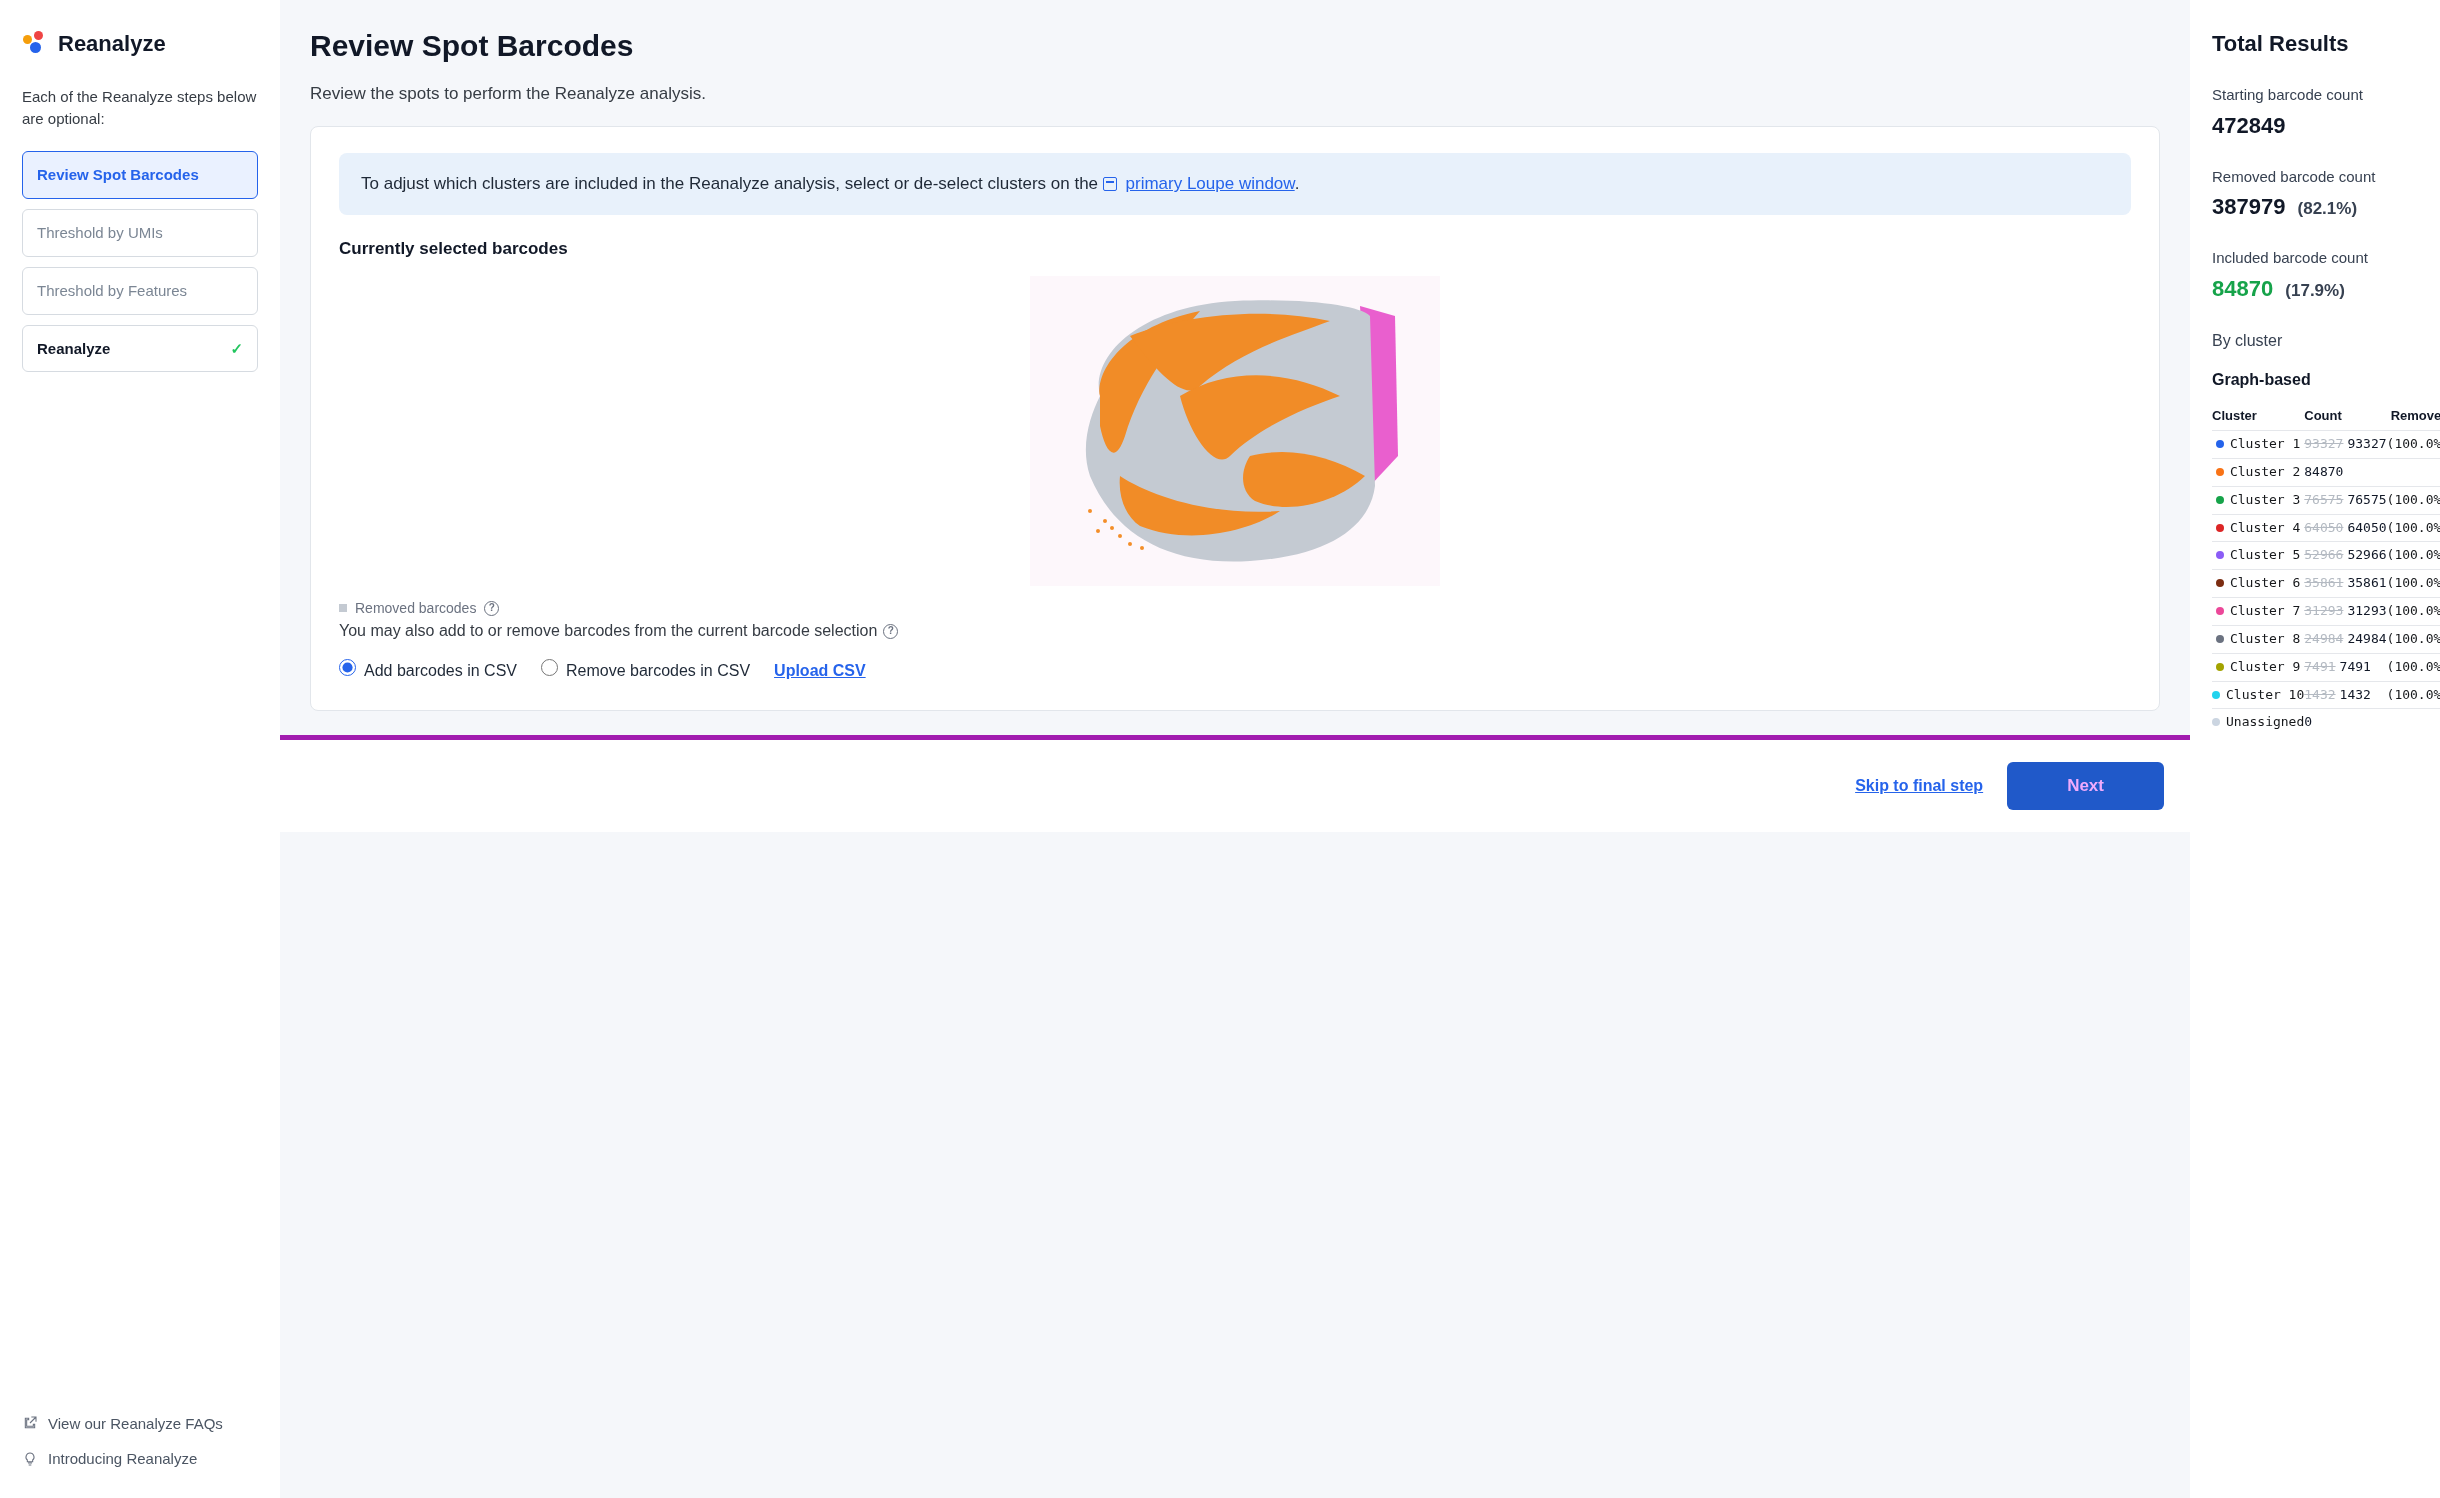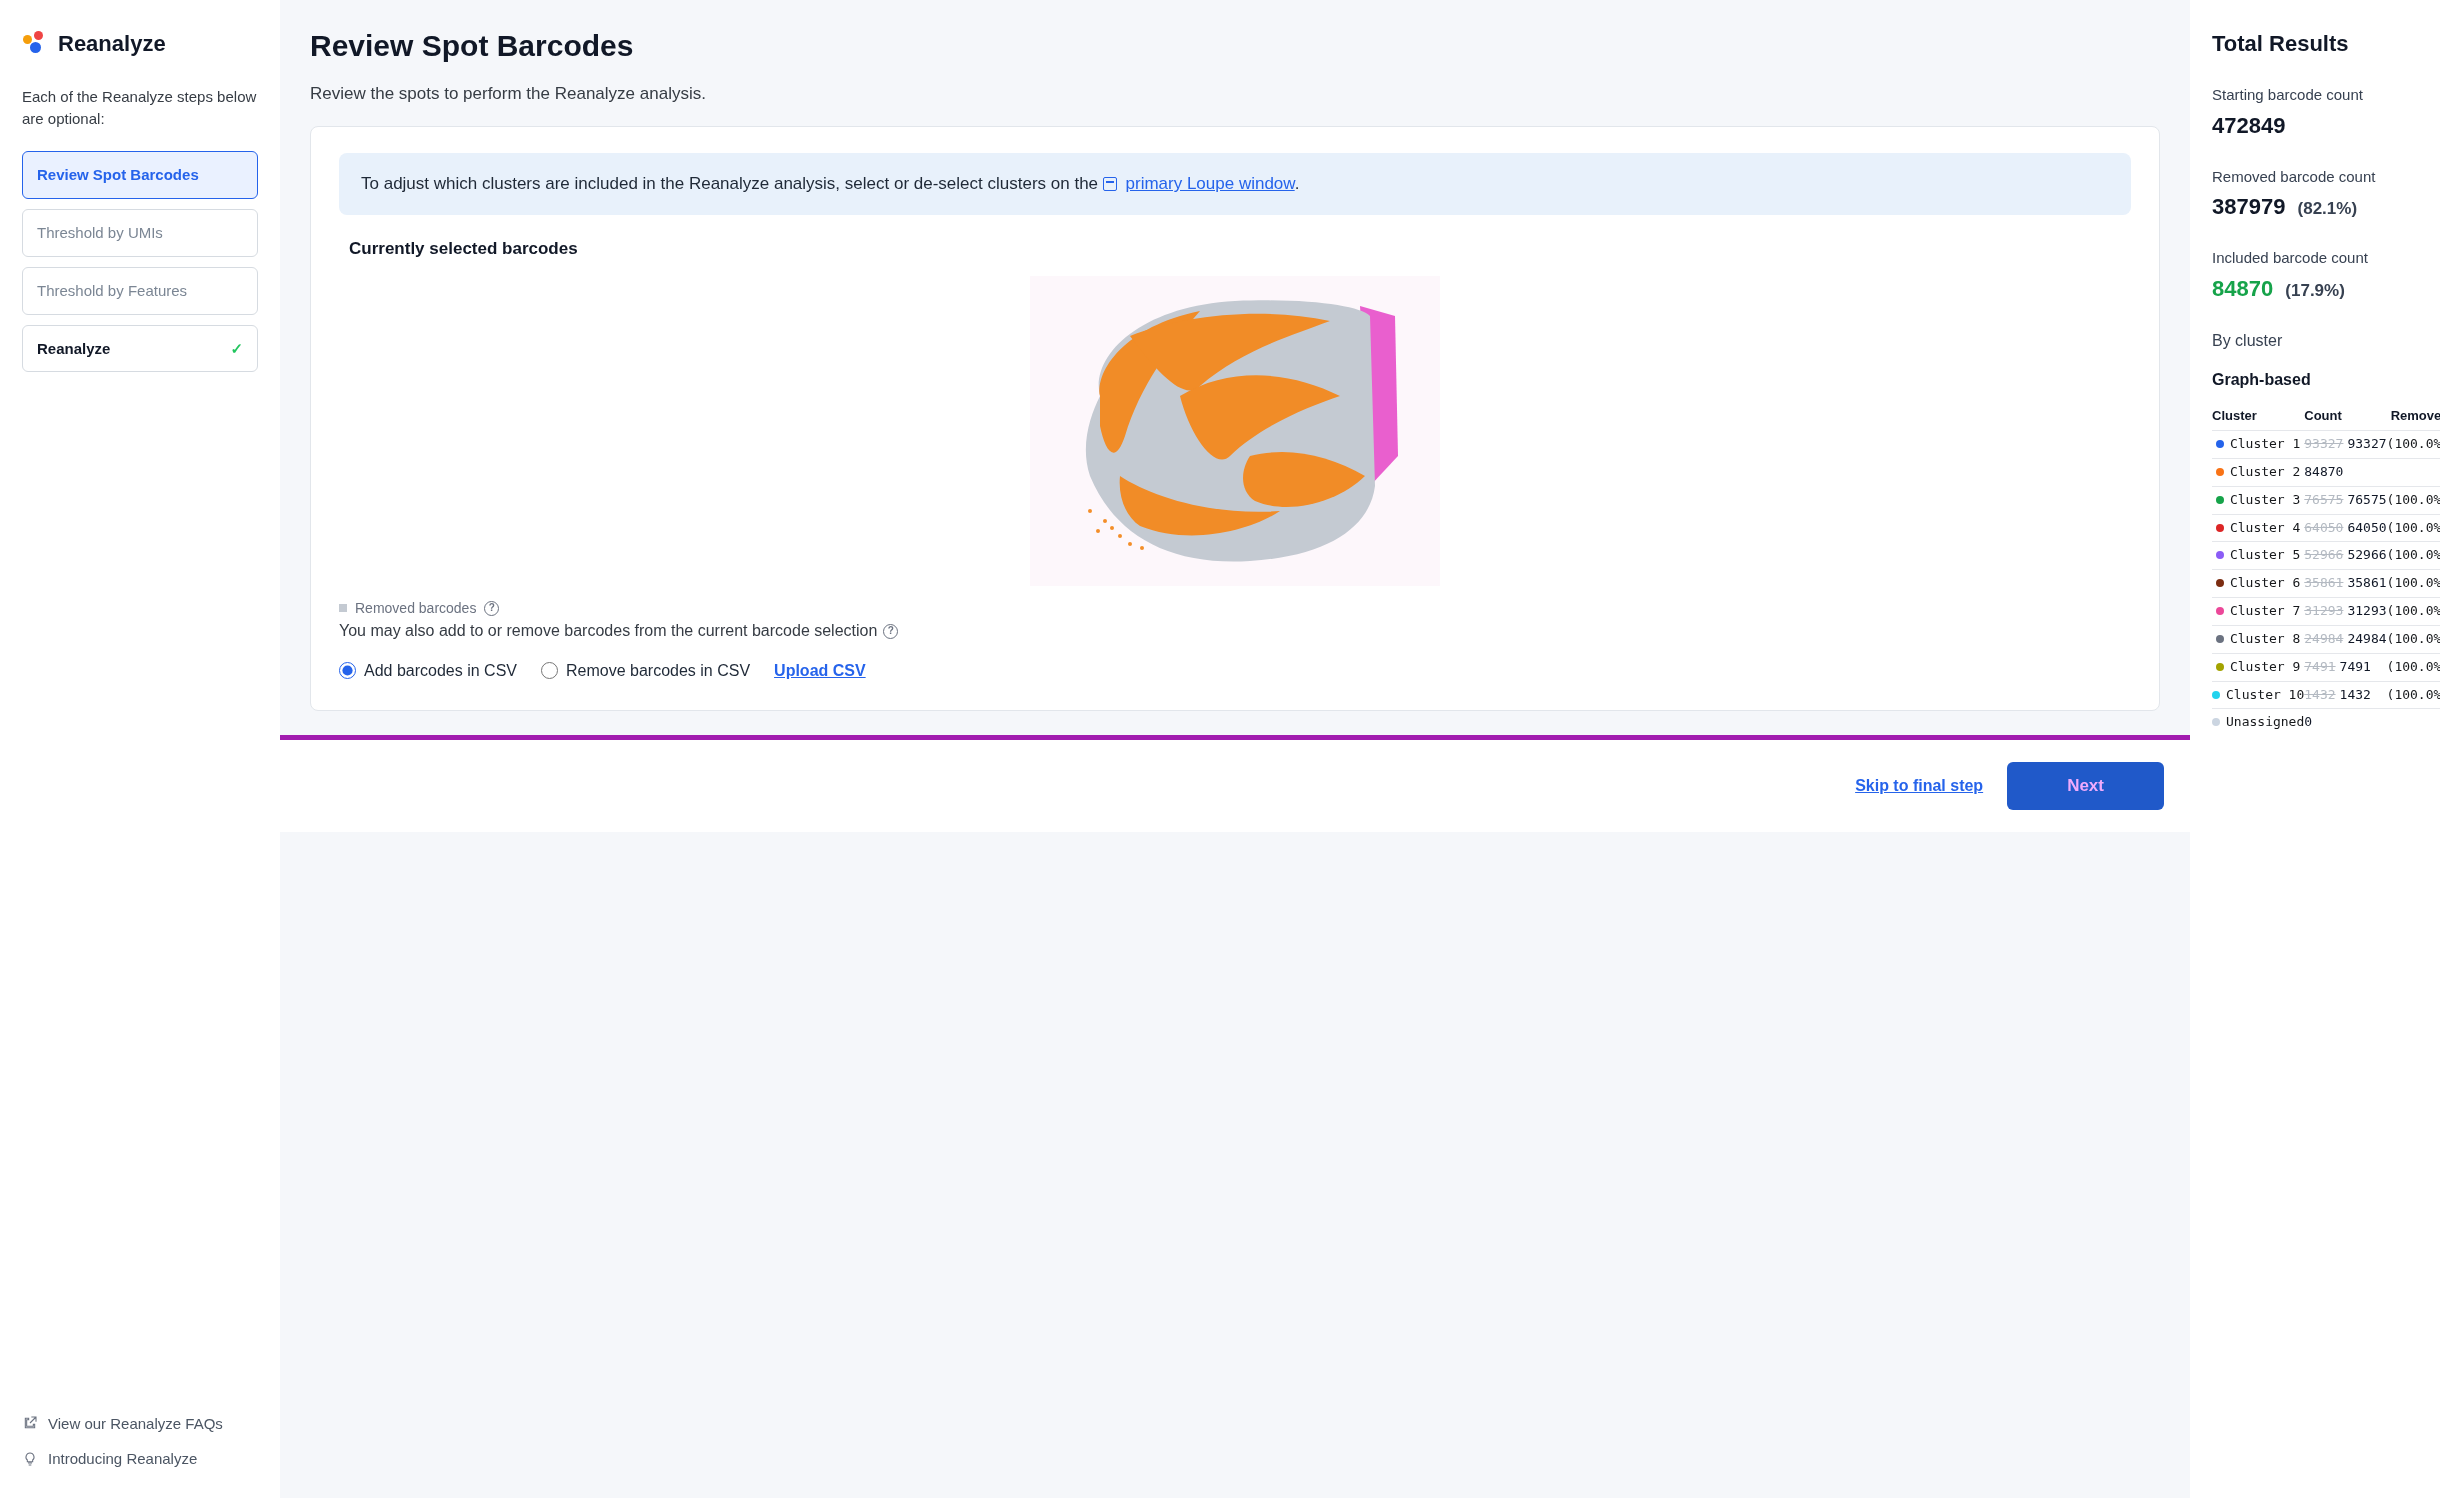--- a/index.html
+++ b/index.html
@@ -83,34 +83,34 @@
     border-radius:8px;
     padding:18px 22px;
     font-size:17px;
     color:#1f2937;
     margin-bottom:22px;
     line-height:1.55;
   }
   .info-banner a { color:#2563eb; text-decoration:underline;}
   .loupe-icon { display:inline-block; width:14px; height:14px; border:1.5px solid #2563eb; border-radius:2px; vertical-align:-2px; margin-right:4px; position:relative;}
   .loupe-icon:before{content:""; position:absolute; left:2px; right:2px; top:3px; height:1.5px; background:#2563eb;}
-  .section-h { font-size:17px; font-weight:700; color:#111827; margin-bottom:14px;margin-left:10px;}
+  .section-h { font-size:17px; font-weight:700; color:#111827; margin-bottom:14px;}
   .tissue-wrap { display:flex; justify-content:center; margin-bottom:12px;}
   .tissue {
     width:410px; height:310px;
     background:#fdf9fb;
     position:relative;
     overflow:hidden;
   }
   .removed-legend { font-size:14px; color:#6b7280; display:flex; align-items:center; gap:8px; margin-bottom:1px;}
   .removed-legend .sq{width:8px;height:8px;background:#c4cad2;}
   .help-icon { width:15px;height:15px;border:1.5px solid #6b7280;border-radius:50%; display:inline-flex;align-items:center;justify-content:center;font-size:10px;color:#6b7280; font-weight:700;}
   .modify-text { font-size:16px; color:#363c44; margin-bottom:16px; display:flex; align-items:center; gap:6px;}
   .csv-row { display:flex; gap:24px; align-items:center; font-size:16px;}
-  .csv-row label { display:flex; align-items:center; gap:8px; color:#1f2937;}
+  .csv-row label { display:flex; gap:8px; color:#1f2937;}
   .csv-row input[type=radio]{ width:17px;height:17px; accent-color:#2563eb;}
   .upload-link { color:#2563eb; font-weight:600; }
   .footer-bar {
     margin-top:24px;
     background:#fff;
     border-top:5px solid #a21caf;
     padding:22px 26px;
     display:flex; justify-content:flex-end; gap:24px; align-items:center;
     margin-left:-30px; margin-right:-30px;
   }

